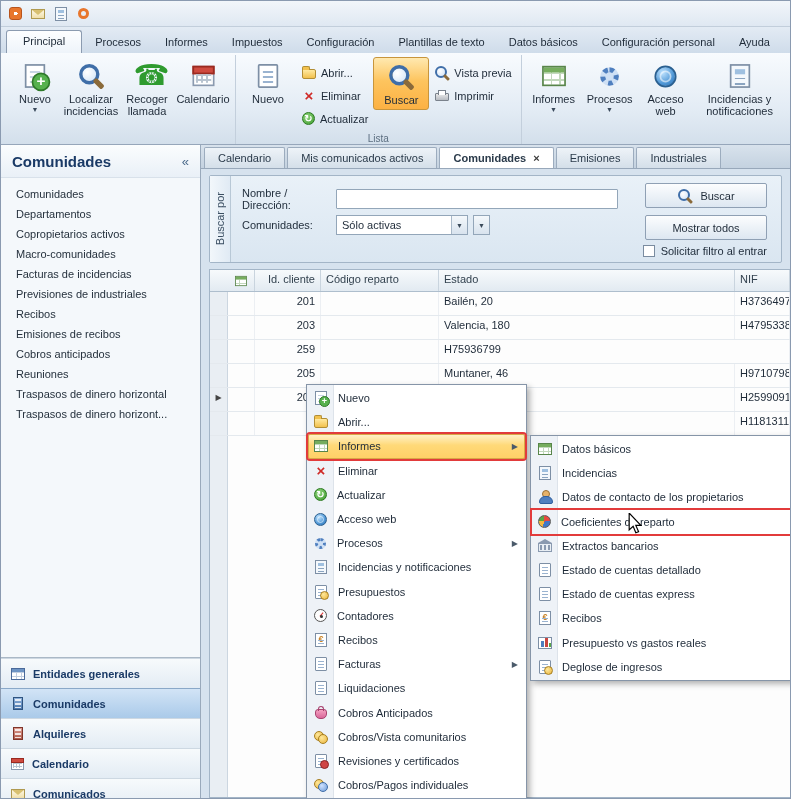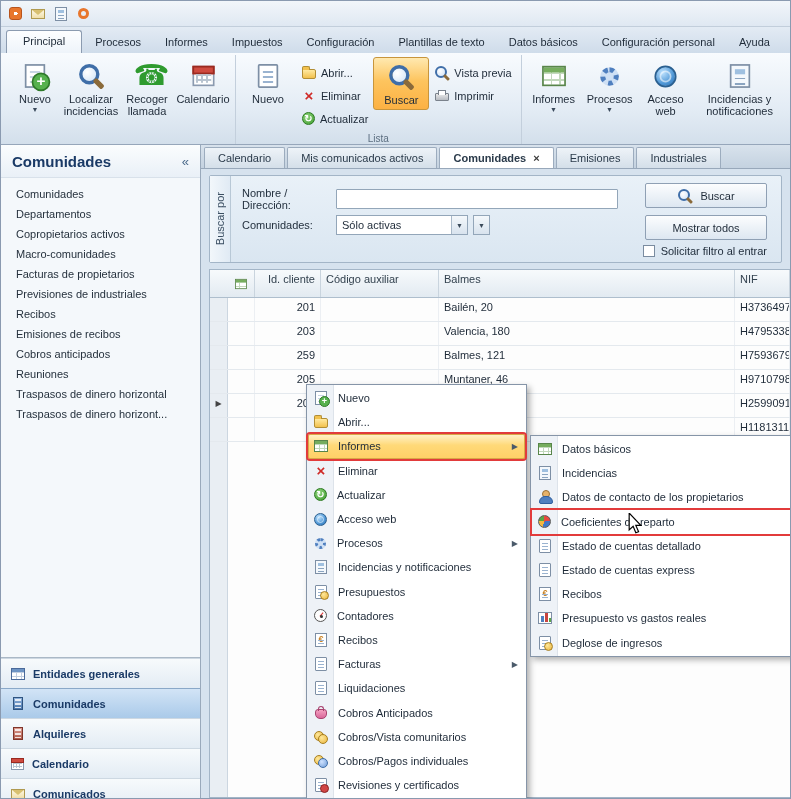--- a/index.html
+++ b/index.html
@@ -113,21 +113,21 @@
   .combo{width:132px;height:20px;background:#fff;border:1px solid #93a6b9;display:flex;align-items:center;padding-left:5px}
   .cbtn{margin-left:auto;width:16px;height:100%;background:linear-gradient(#f4f8fb,#d8e3ee);border-left:1px solid #a8b8c8;display:flex;align-items:center;justify-content:center;font-size:7px;color:#3a4a5a}
   .extra-drop{width:17px;height:20px;margin-left:5px;background:linear-gradient(#f4f8fb,#d8e3ee);border:1px solid #93a6b9;display:flex;align-items:center;justify-content:center;font-size:7px;color:#3a4a5a}
   .sp-buttons{position:absolute;right:14px;top:7px;display:flex;flex-direction:column;gap:7px}
   .pbtn{width:122px;height:25px;background:linear-gradient(#fcfdfe,#dde7f1);border:1px solid #8fa0b4;border-radius:2px;display:flex;align-items:center;justify-content:center;gap:7px;color:#1e2a38}
   .chk-row{position:absolute;right:14px;bottom:5px;display:flex;align-items:center;gap:6px;color:#23303e}
   .chkbox{width:12px;height:12px;background:#fff;border:1px solid #7a8ca0}
 
   
   .grid{position:absolute;left:8px;top:124px;right:0;bottom:0;border:1px solid #a3b5c7;border-right:none;background:linear-gradient(to right,#e9eef3 0 17px,#ccd6e0 17px 18px,#fdfdfd 18px)}
-  .ghead{display:flex;height:28px;background:linear-gradient(#f7fafc,#e2eaf1);border-bottom:1px solid #aebecd;color:#33424f}
+  .ghead{display:flex;height:22px;background:linear-gradient(#f7fafc,#e2eaf1);border-bottom:1px solid #aebecd;color:#33424f}
   .ghead .gc{border-right:1px solid #c9d4de}
   .gc{padding:0 5px;line-height:19px;overflow:hidden;white-space:nowrap}
   .grow{display:flex;height:24px;border-bottom:1px solid #e4e9ee}
   .grow .gc{border-right:1px solid #eceff3}
   .c-sel{width:17px;padding:0;text-align:center;font-size:8px;color:#444;border-right:none !important}
   .c-icn{width:28px;display:flex;align-items:center;justify-content:center;padding:0}
   .c-id{width:66px;text-align:right}
   .c-aux{width:118px}
   .c-name{width:296px}
   .c-nif{flex:1}
@@ -275,21 +275,21 @@
   <div class="sidebar">
     <div class="sb-header">
       <span>Comunidades</span>
       <span class="sb-collapse">«</span>
     </div>
     <div class="sb-list">
         <div class="sb-item">Comunidades</div>
         <div class="sb-item">Departamentos</div>
         <div class="sb-item">Copropietarios activos</div>
         <div class="sb-item">Macro-comunidades</div>
-        <div class="sb-item">Facturas de propietarios</div>
+        <div class="sb-item">Facturas de incidencias</div>
         <div class="sb-item">Previsiones de industriales</div>
         <div class="sb-item">Recibos</div>
         <div class="sb-item">Emisiones de recibos</div>
         <div class="sb-item">Cobros anticipados</div>
         <div class="sb-item">Reuniones</div>
         <div class="sb-item">Traspasos de dinero horizontal</div>
         <div class="sb-item">Traspasos de dinero horizont...</div>
       </div>
     <div class="sb-nav">
         <div class="nav-item">
@@ -370,22 +370,22 @@
       </div>
     </div>
 
     <div class="grid">
       <div class="ghead">
         <div class="gc c-sel"></div>
         <div class="gc c-icn">
             <span class="ic report" style="transform:scale(.85)"></span>
           </div>
         <div class="gc c-id">Id. cliente</div>
-        <div class="gc c-aux">Código auxiliar</div>
-        <div class="gc c-name">Balmes</div>
+        <div class="gc c-aux">Código reparto</div>
+        <div class="gc c-name">Estado</div>
         <div class="gc c-nif">NIF</div>
       </div>
       <div id="gbody">
           <div class="grow">
             <div class="gc c-sel"></div>
             <div class="gc c-icn"></div>
             <div class="gc c-id">201</div>
             <div class="gc c-aux"></div>
             <div class="gc c-name">Bailén, 20</div>
             <div class="gc c-nif">H37364973</div>
@@ -396,21 +396,20 @@
             <div class="gc c-id">203</div>
             <div class="gc c-aux"></div>
             <div class="gc c-name">Valencia, 180</div>
             <div class="gc c-nif">H47953385</div>
           </div>
           <div class="grow">
             <div class="gc c-sel"></div>
             <div class="gc c-icn"></div>
             <div class="gc c-id">259</div>
             <div class="gc c-aux"></div>
-            <div class="gc c-name">Balmes, 121</div>
             <div class="gc c-nif">H75936799</div>
           </div>
           <div class="grow">
             <div class="gc c-sel"></div>
             <div class="gc c-icn"></div>
             <div class="gc c-id">205</div>
             <div class="gc c-aux"></div>
             <div class="gc c-name">Muntaner, 46</div>
             <div class="gc c-nif">H97107981</div>
           </div>
@@ -492,46 +491,50 @@
       </div>
       <div class="mi">
         <span class="ic purse"></span>
         <span class="mi-label">Cobros Anticipados</span>
       </div>
       <div class="mi">
         <span class="ic coins"></span>
         <span class="mi-label">Cobros/Vista comunitarios</span>
       </div>
       <div class="mi">
+        <span class="ic page cert"></span>
+        <span class="mi-label">Revisiones y certificados</span>
+      </div>
+      <div class="mi">
         <span class="ic coins blue"></span>
         <span class="mi-label">Cobros/Pagos individuales</span>
-      </div>
-      <div class="mi">
-        <span class="ic page cert"></span>
-        <span class="mi-label">Revisiones y certificados</span>
       </div>
     </div>
   <div class="menu smenu">
       <div class="mi">
         <span class="ic report"></span>
         <span class="mi-label">Datos básicos</span>
       </div>
       <div class="mi">
         <span class="ic notes"></span>
         <span class="mi-label">Incidencias</span>
       </div>
       <div class="mi">
         <span class="ic person"></span>
         <span class="mi-label">Datos de contacto de los propietarios</span>
       </div>
       <div class="mi redbox">
         <span class="ic pie"></span>
         <span class="mi-label">Coeficientes de reparto</span>
       </div>
       <div class="mi">
+        <span class="ic bank"></span>
+        <span class="mi-label">Extractos bancarios</span>
+      </div>
+      <div class="mi">
         <span class="ic page"></span>
         <span class="mi-label">Estado de cuentas detallado</span>
       </div>
       <div class="mi">
         <span class="ic page"></span>
         <span class="mi-label">Estado de cuentas express</span>
       </div>
       <div class="mi">
         <span class="ic receipt"></span>
         <span class="mi-label">Recibos</span>

